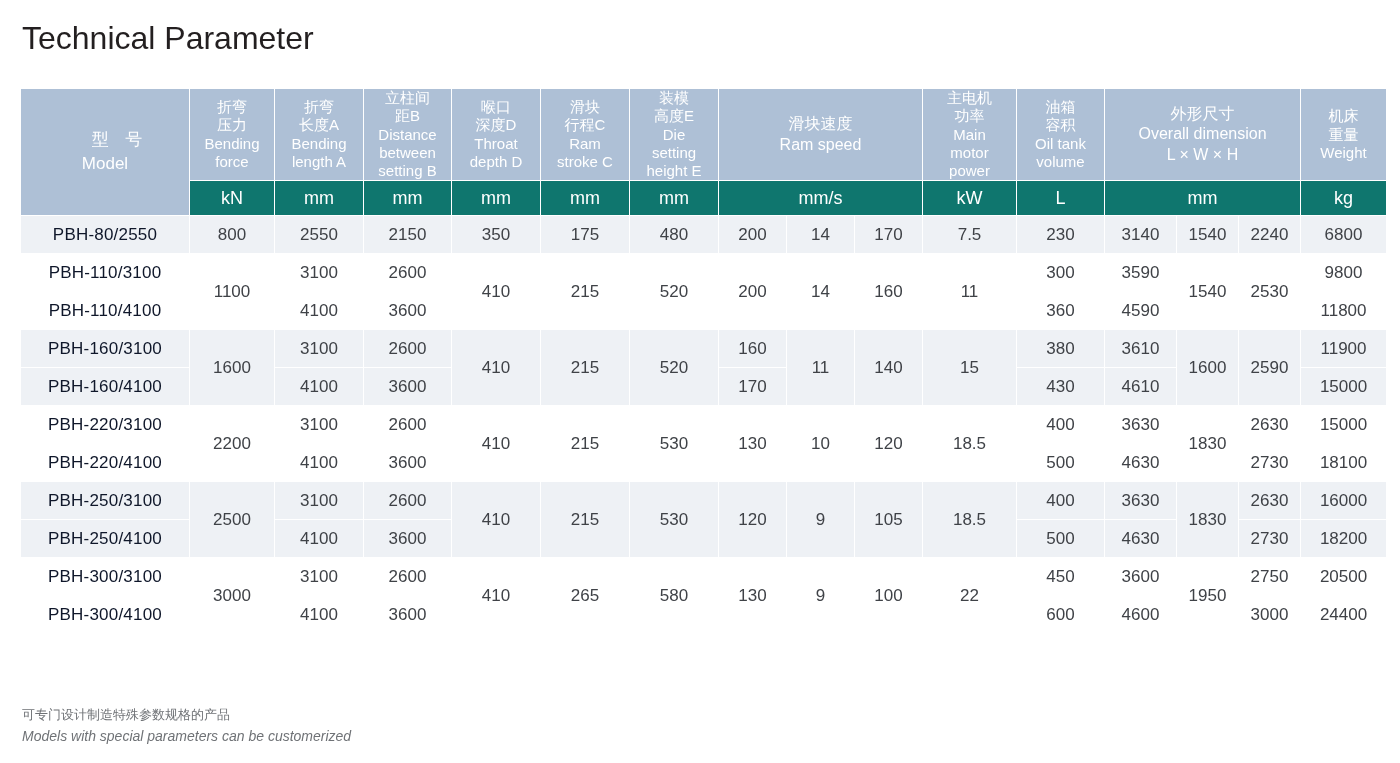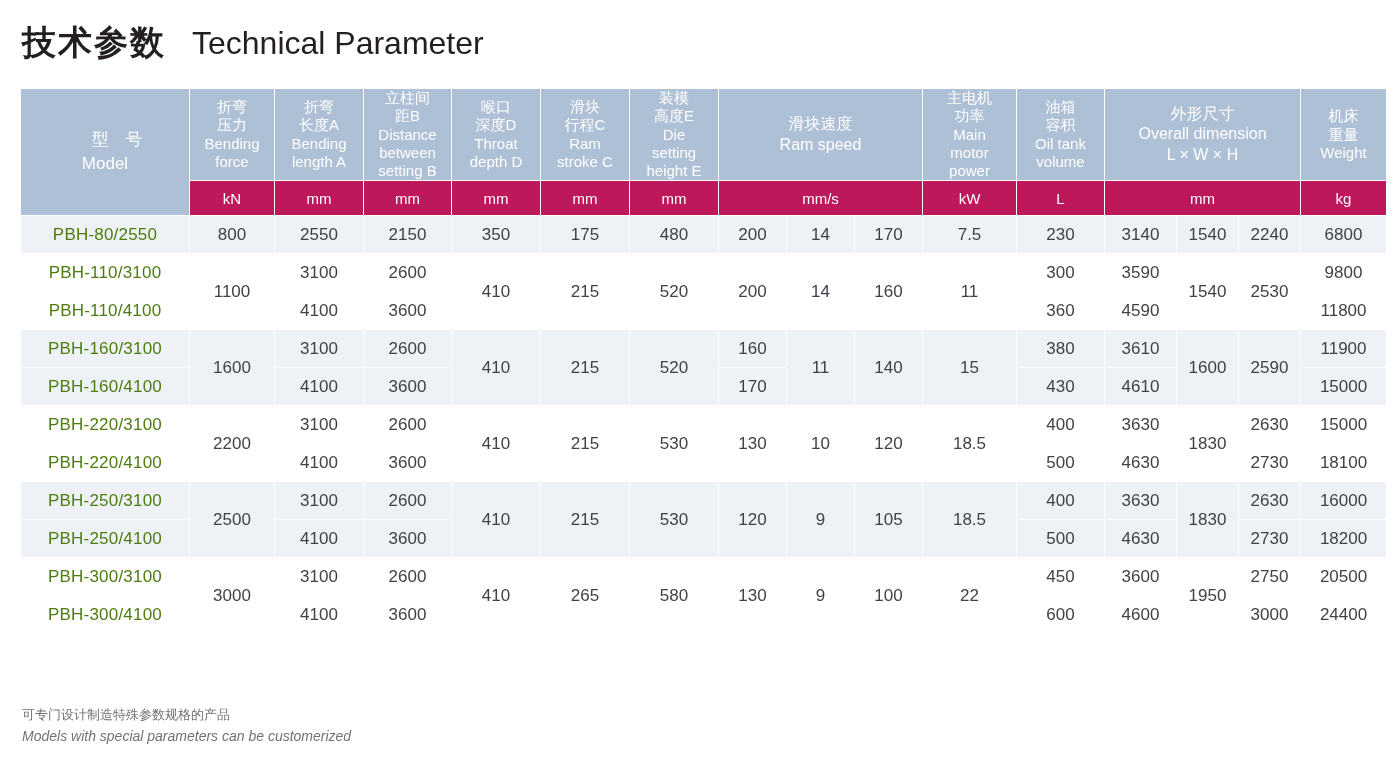--- a/index.html
+++ b/index.html
@@ -49,34 +49,34 @@
     font-size:15px;
     line-height:1.22;
     padding:4px 2px;
   }
   .hd.big{font-size:16px;line-height:1.30;}
   .hd .cn{display:block;}
   .hd .en{display:block;}
   .hd-model{font-size:17px;line-height:1.45;}
   .hd-model .cn{letter-spacing:6px;padding-left:30px;}
   .unit{
-    background:#be185d;color:#ffffff;font-size:15px;
+    background:#0f766e;color:#ffffff;font-size:18px;
     height:34px;
   }
 
   
   td.d{
     font-size:17px;color:#3f4247;
     height:37px;
     border:1px solid #ccd7e5;
     background:#ffffff;
   }
   td.d.shade{background:#eef1f5;}
   td.model{
-    font-size:17px;color:#4d7c0f;
+    font-size:17px;color:#0f172a;
     text-align:left;padding-left:16px;
     letter-spacing:0.2px;
   }
 
   
   tr.grp-top td{border-top:1px solid #bccada;}
 
   
   .notes{
     position:absolute;left:22px;top:706px;
@@ -85,21 +85,20 @@
   }
   .note-cn{font-size:13px;font-family:Liberation Mono, monospace;}
   .note-en{font-size:14px;font-style:italic;}
 </style>
 </head>
 <body>
 
 <div class="page">
 
   <div class="title-row">
-    <span class="title-cn">技术参数</span>
     <span class="title-en">Technical Parameter</span>
   </div>
 
   <div class="tbl-wrap">
     <table class="spec">
       <colgroup>
         <col style="width:169px">
         <col style="width:85px">
         <col style="width:89px">
         <col style="width:88px">

